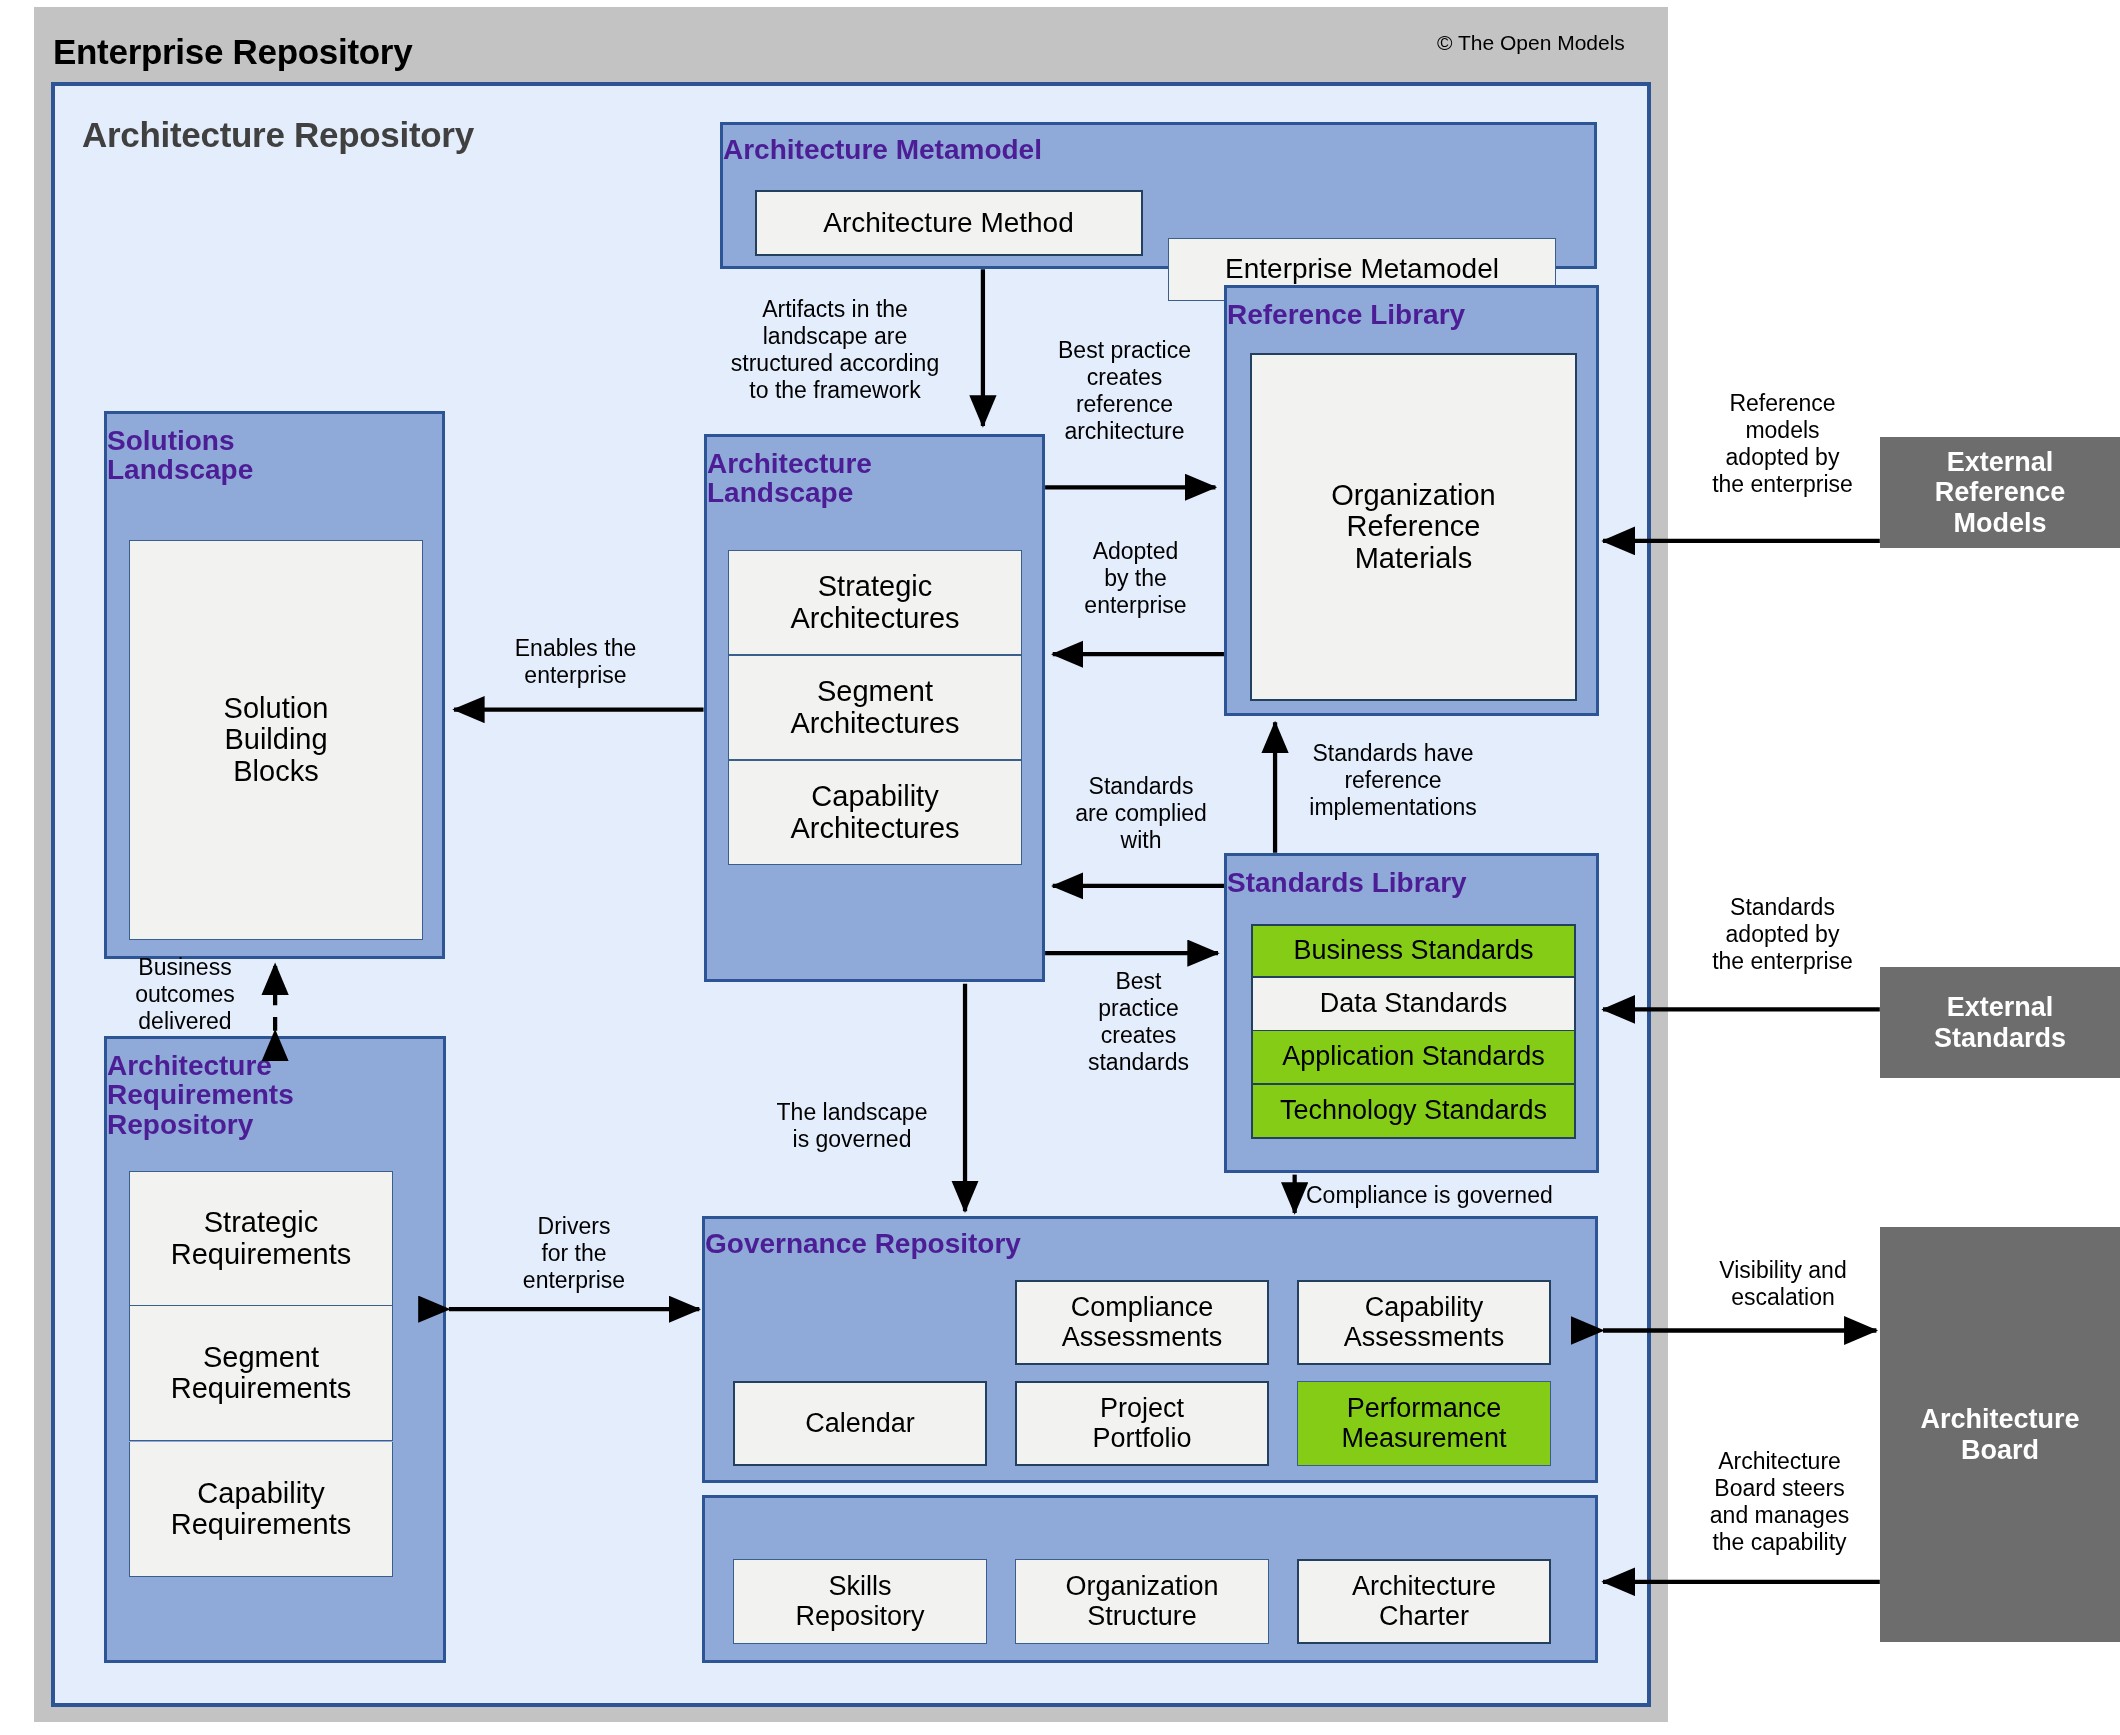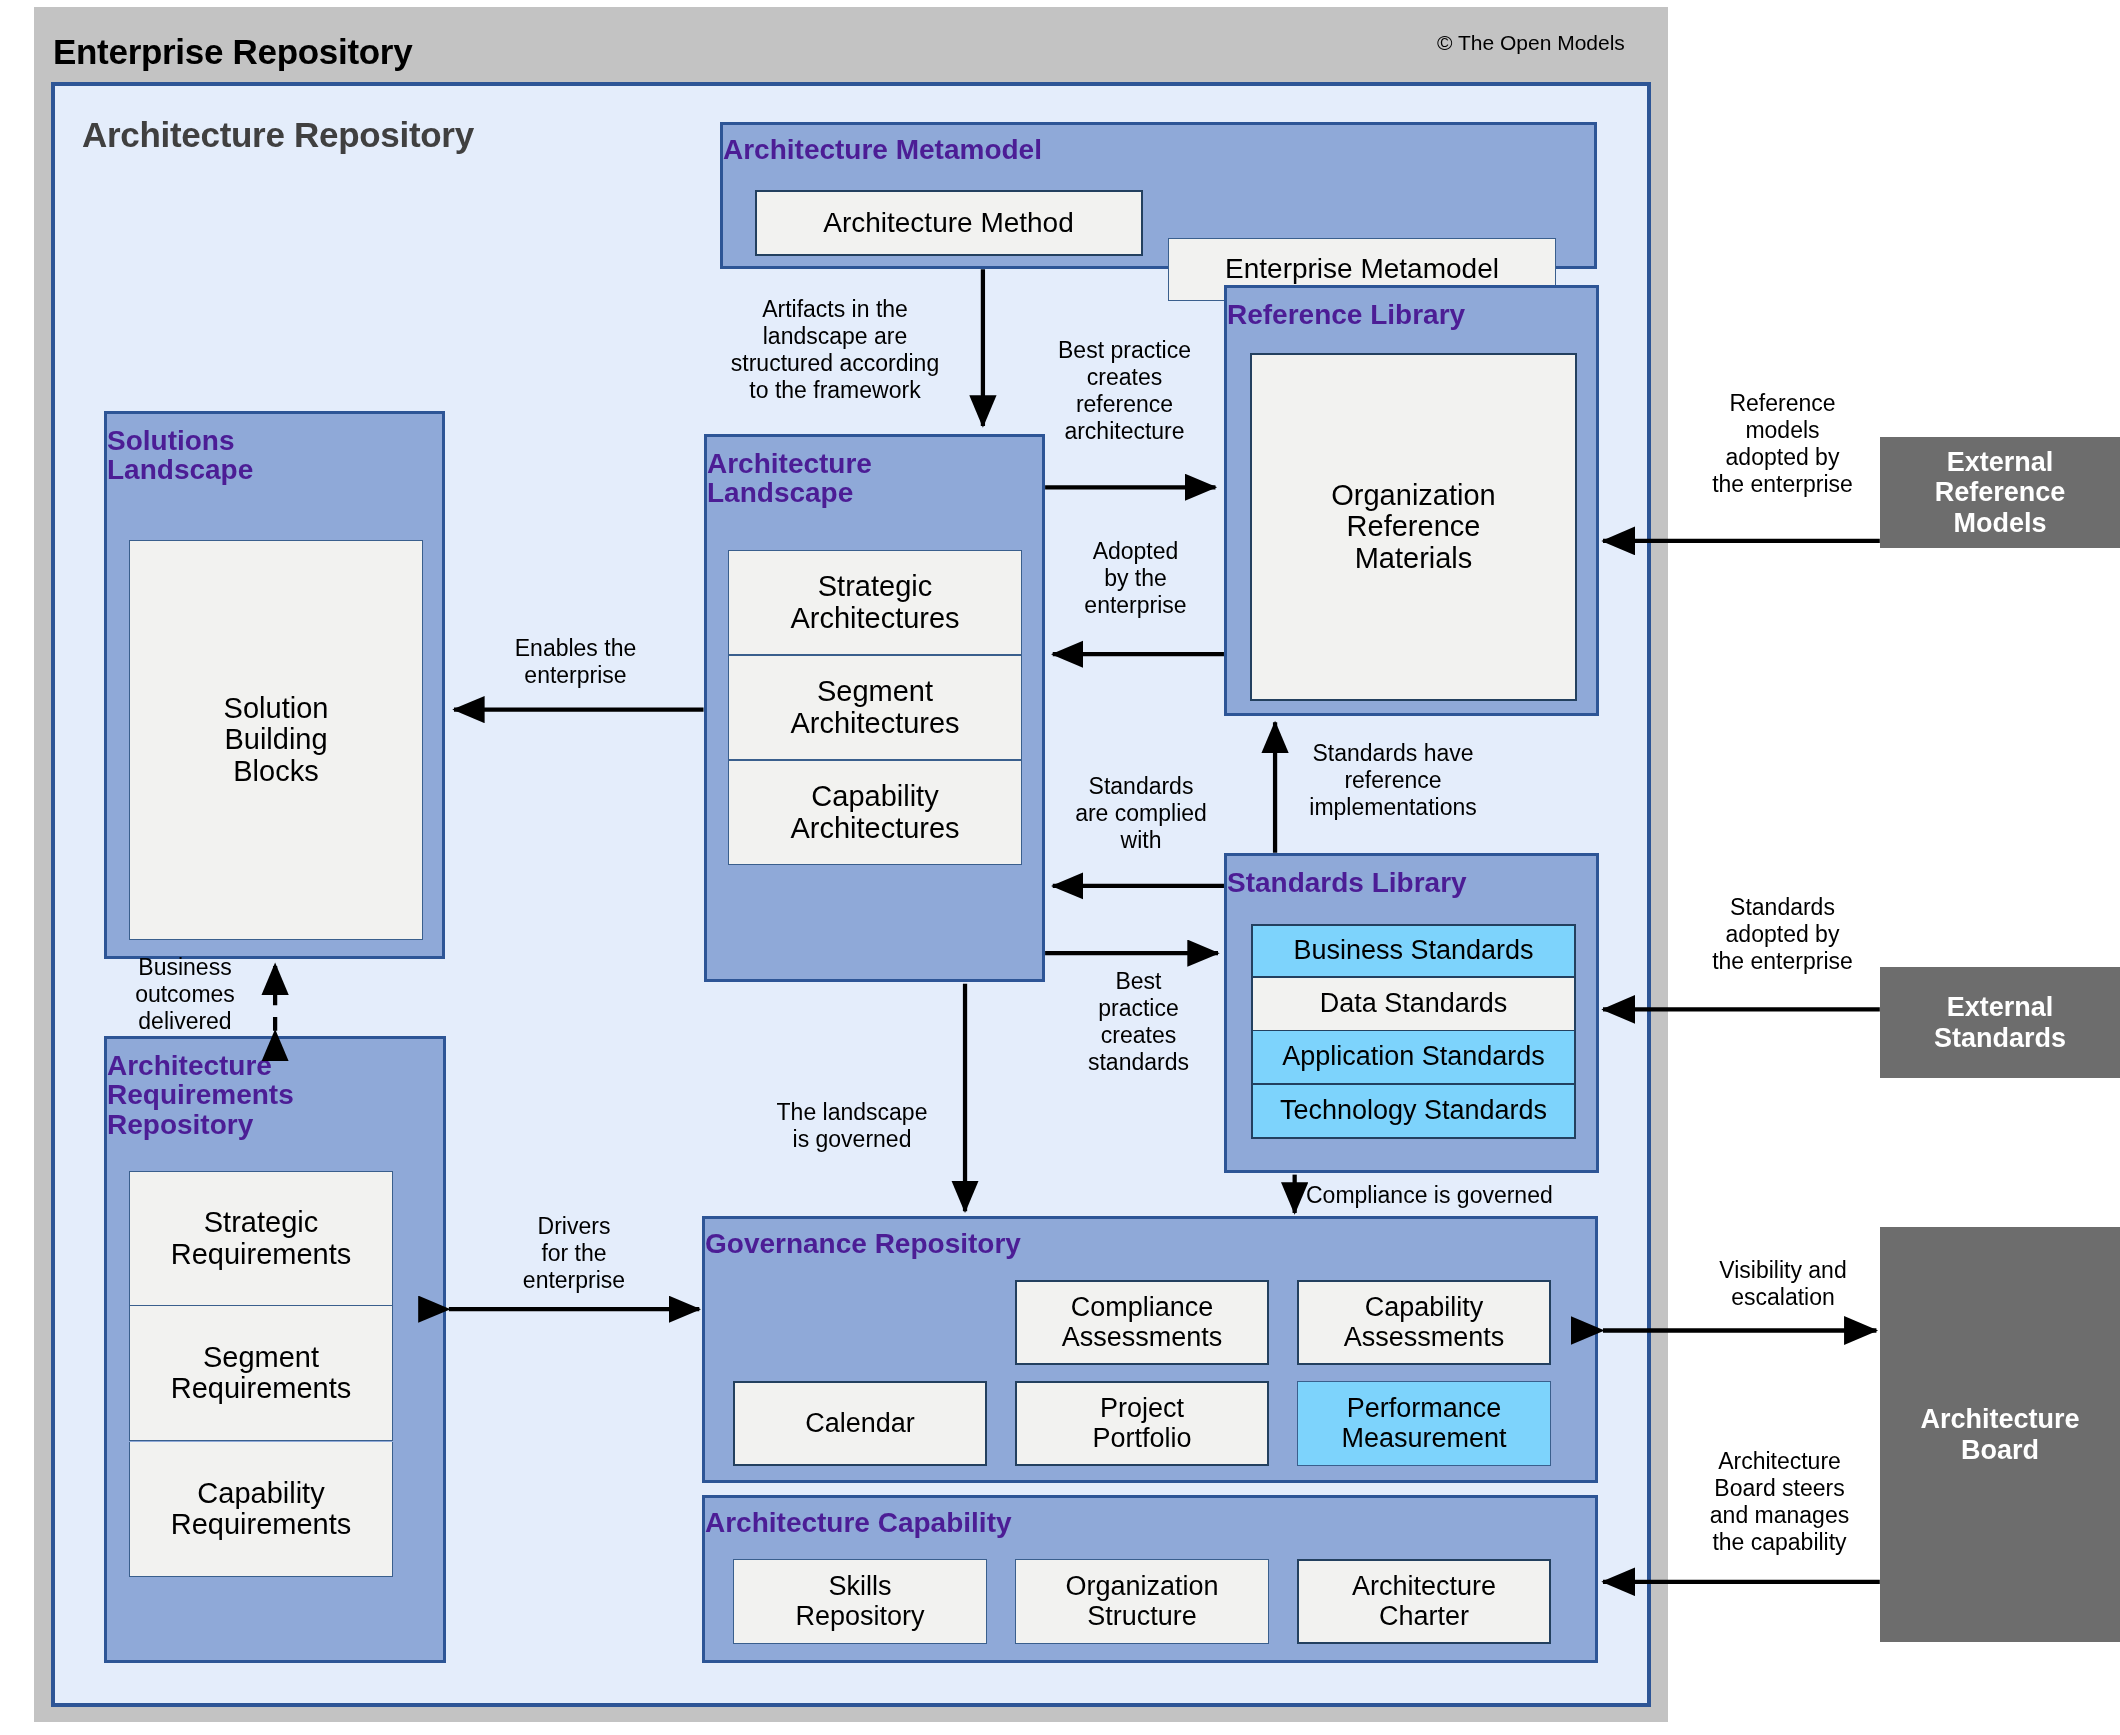--- a/index.html
+++ b/index.html
@@ -75,21 +75,21 @@
     border: 2.6px solid #23405f;
     box-sizing: border-box;
     display: flex;
     align-items: center;
     justify-content: center;
     text-align: center;
     color: #000;
     line-height: 1.08;
   }
   .leaf.thin { border: 1.7px solid #3a5f8d; }
-  .leaf.white { background: #7dd3fc; }
+  .leaf.white { background: #84cc16; }
 
   
   .external {
     position: absolute;
     background: #6d6d6d;
     box-sizing: border-box;
     display: flex;
     align-items: center;
     justify-content: center;
     text-align: center;
@@ -188,21 +188,20 @@
     <div class="leaf" style="left:592px; top:61px; width:254px; height:85px; font-size:27px; white-space:pre-line;">Capability
 Assessments</div>
     <div class="leaf" style="left:28px; top:162px; width:254px; height:85px; font-size:27px;">Calendar</div>
     <div class="leaf" style="left:310px; top:162px; width:254px; height:85px; font-size:27px; white-space:pre-line;">Project
 Portfolio</div>
     <div class="leaf white thin" style="left:592px; top:162px; width:254px; height:85px; font-size:27px; white-space:pre-line;">Performance
 Measurement</div>
   </div>
 
   <div class="group" style="left:702px; top:1495px; width:896px; height:168px;">
-    <div class="gtitle" style="top:10.2px; font-size:28px;">Architecture Capability</div>
     <div class="leaf thin" style="left:28px; top:61px; width:254px; height:85px; font-size:27px; white-space:pre-line;">Skills
 Repository</div>
     <div class="leaf thin" style="left:310px; top:61px; width:254px; height:85px; font-size:27px; white-space:pre-line;">Organization
 Structure</div>
     <div class="leaf" style="left:592px; top:61px; width:254px; height:85px; font-size:27px; white-space:pre-line;">Architecture
 Charter</div>
   </div>
 
   <div class="external" style="left:1880px; top:437px; width:240px; height:111px; white-space:pre-line;">External
 Reference

